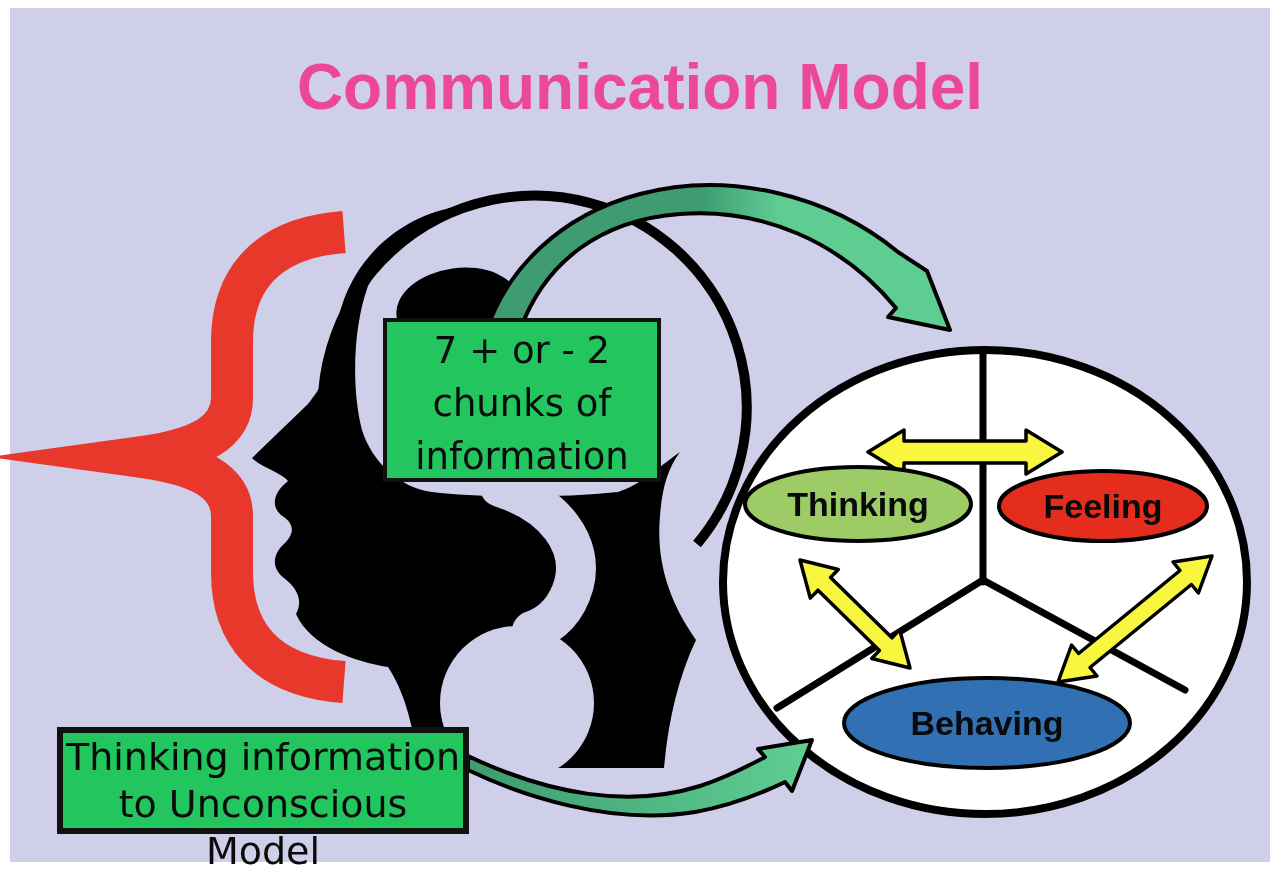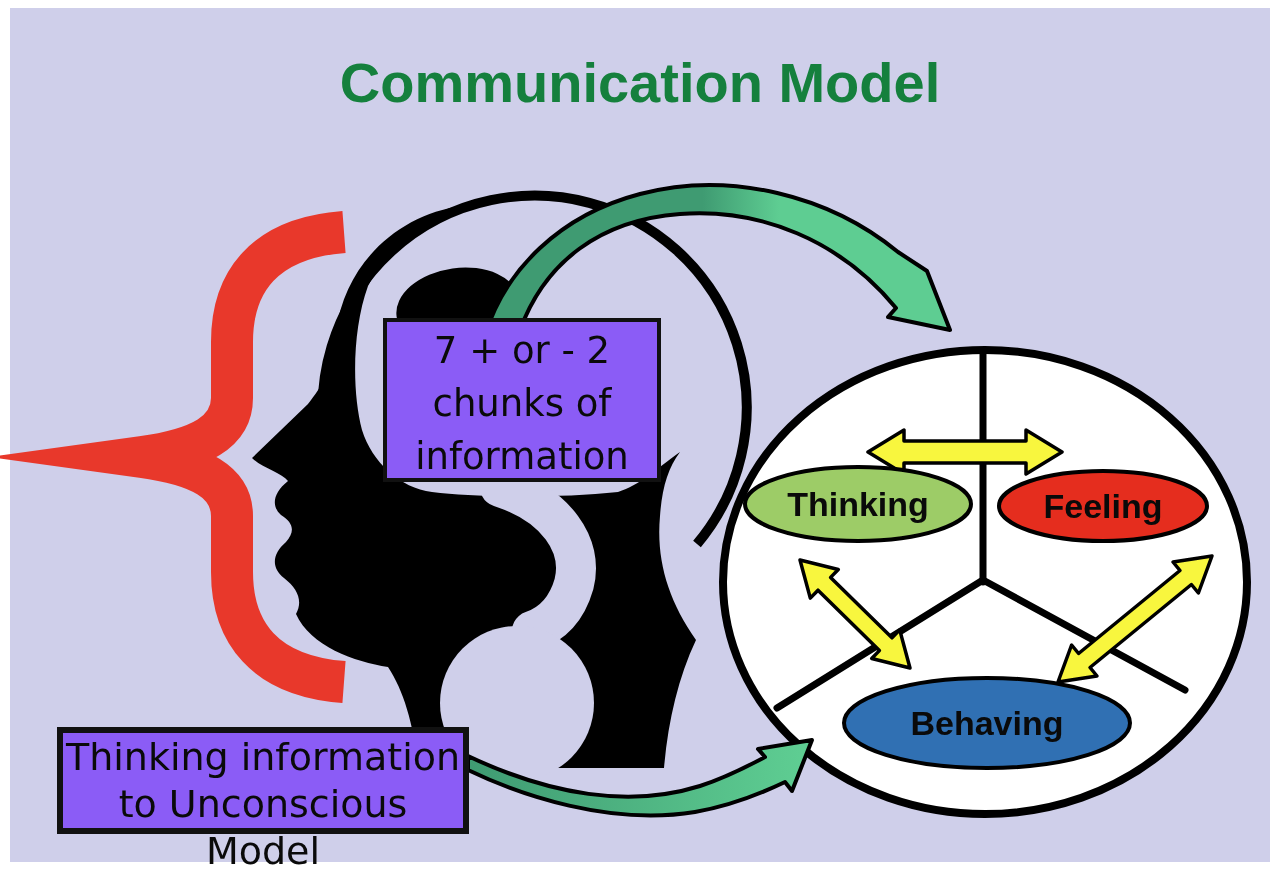--- a/index.html
+++ b/index.html
@@ -1,23 +1,23 @@
 <!DOCTYPE html>
 <html><head>
 <meta charset="utf-8">
 <style>
   html,body{margin:0;padding:0;background:#fff;}
   .canvas{position:relative;width:1280px;height:880px;background:#ffffff;overflow:hidden;
           font-family:"DejaVu Sans","Liberation Sans",sans-serif;}
   .board{position:absolute;left:10px;top:8px;width:1260px;height:854px;background:#cfcfea;}
   svg.art{position:absolute;left:0;top:0;width:1280px;height:880px;display:block;}
   .title{position:absolute;left:0;top:50px;width:1280px;text-align:center;
-         font-family:"Liberation Sans",sans-serif;font-weight:bold;font-size:56px;
-         color:#15803d;letter-spacing:0px;}
-  .note{position:absolute;background:#8b5cf6;color:#0a0a0a;text-align:center;
+         font-family:"Liberation Sans",sans-serif;font-weight:bold;font-size:64px;
+         color:#ec4899;letter-spacing:0px;}
+  .note{position:absolute;background:#22c55e;color:#0a0a0a;text-align:center;
         white-space:pre-line;}
   .note1{left:383px;top:318px;width:278px;height:164px;border:4px solid #111;
          font-size:37px;line-height:53px;padding-top:2px;box-sizing:border-box;}
   .note2{left:57px;top:727px;width:412px;height:107px;border:6px solid #111;
          font-size:38px;line-height:47px;padding-top:1px;box-sizing:border-box;}
   .ovlabel{font-family:"Liberation Sans",sans-serif;font-weight:bold;font-size:34px;fill:#0a0a0a;}
 </style>
 </head>
 <body>
 

